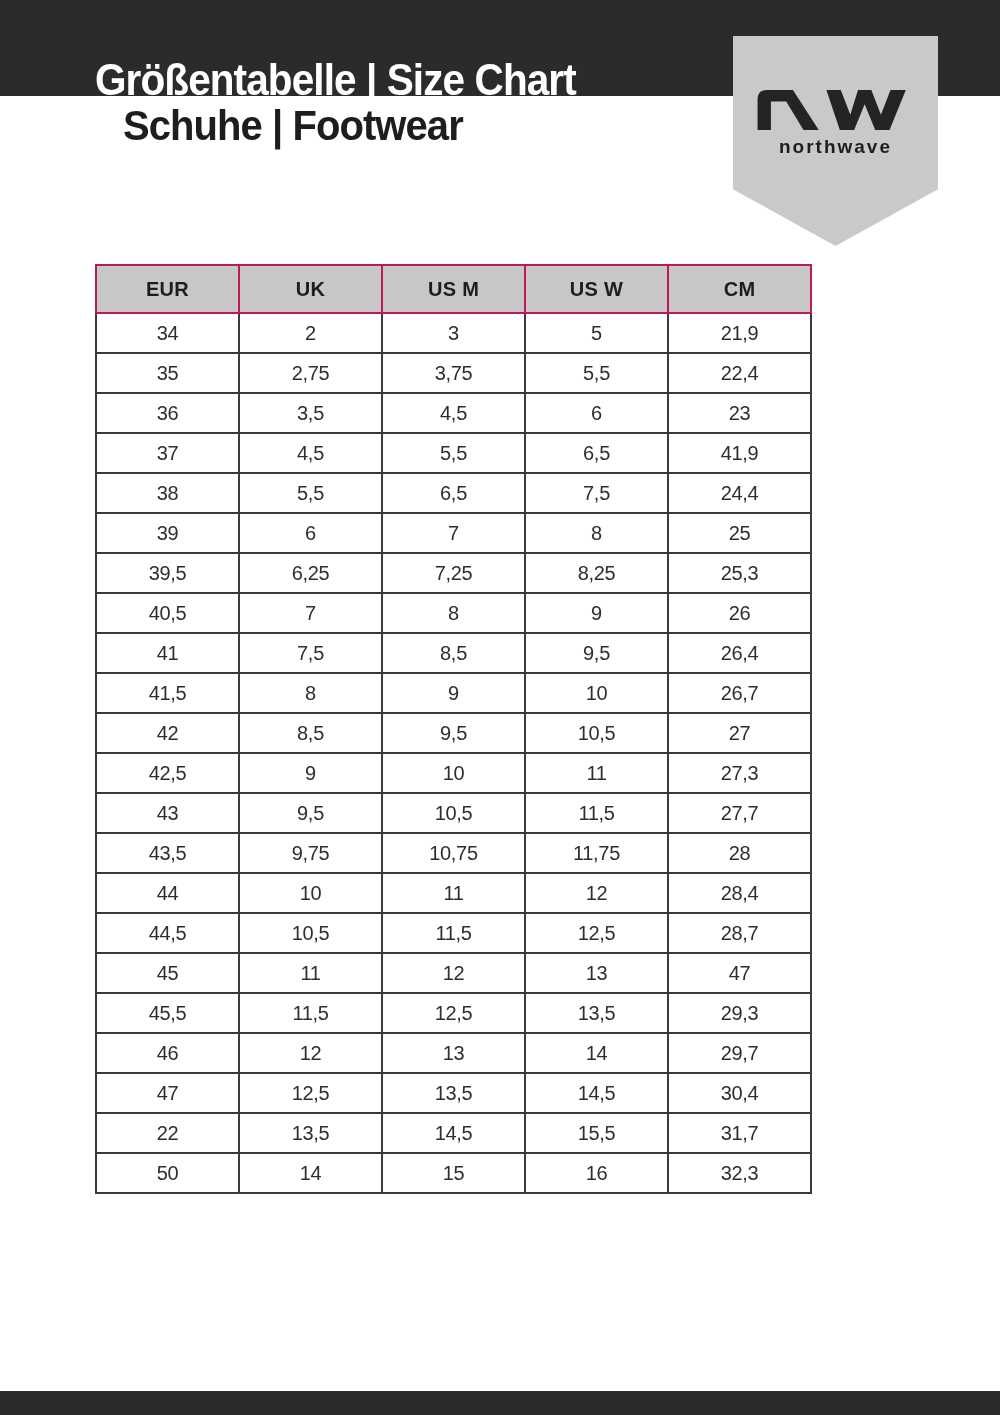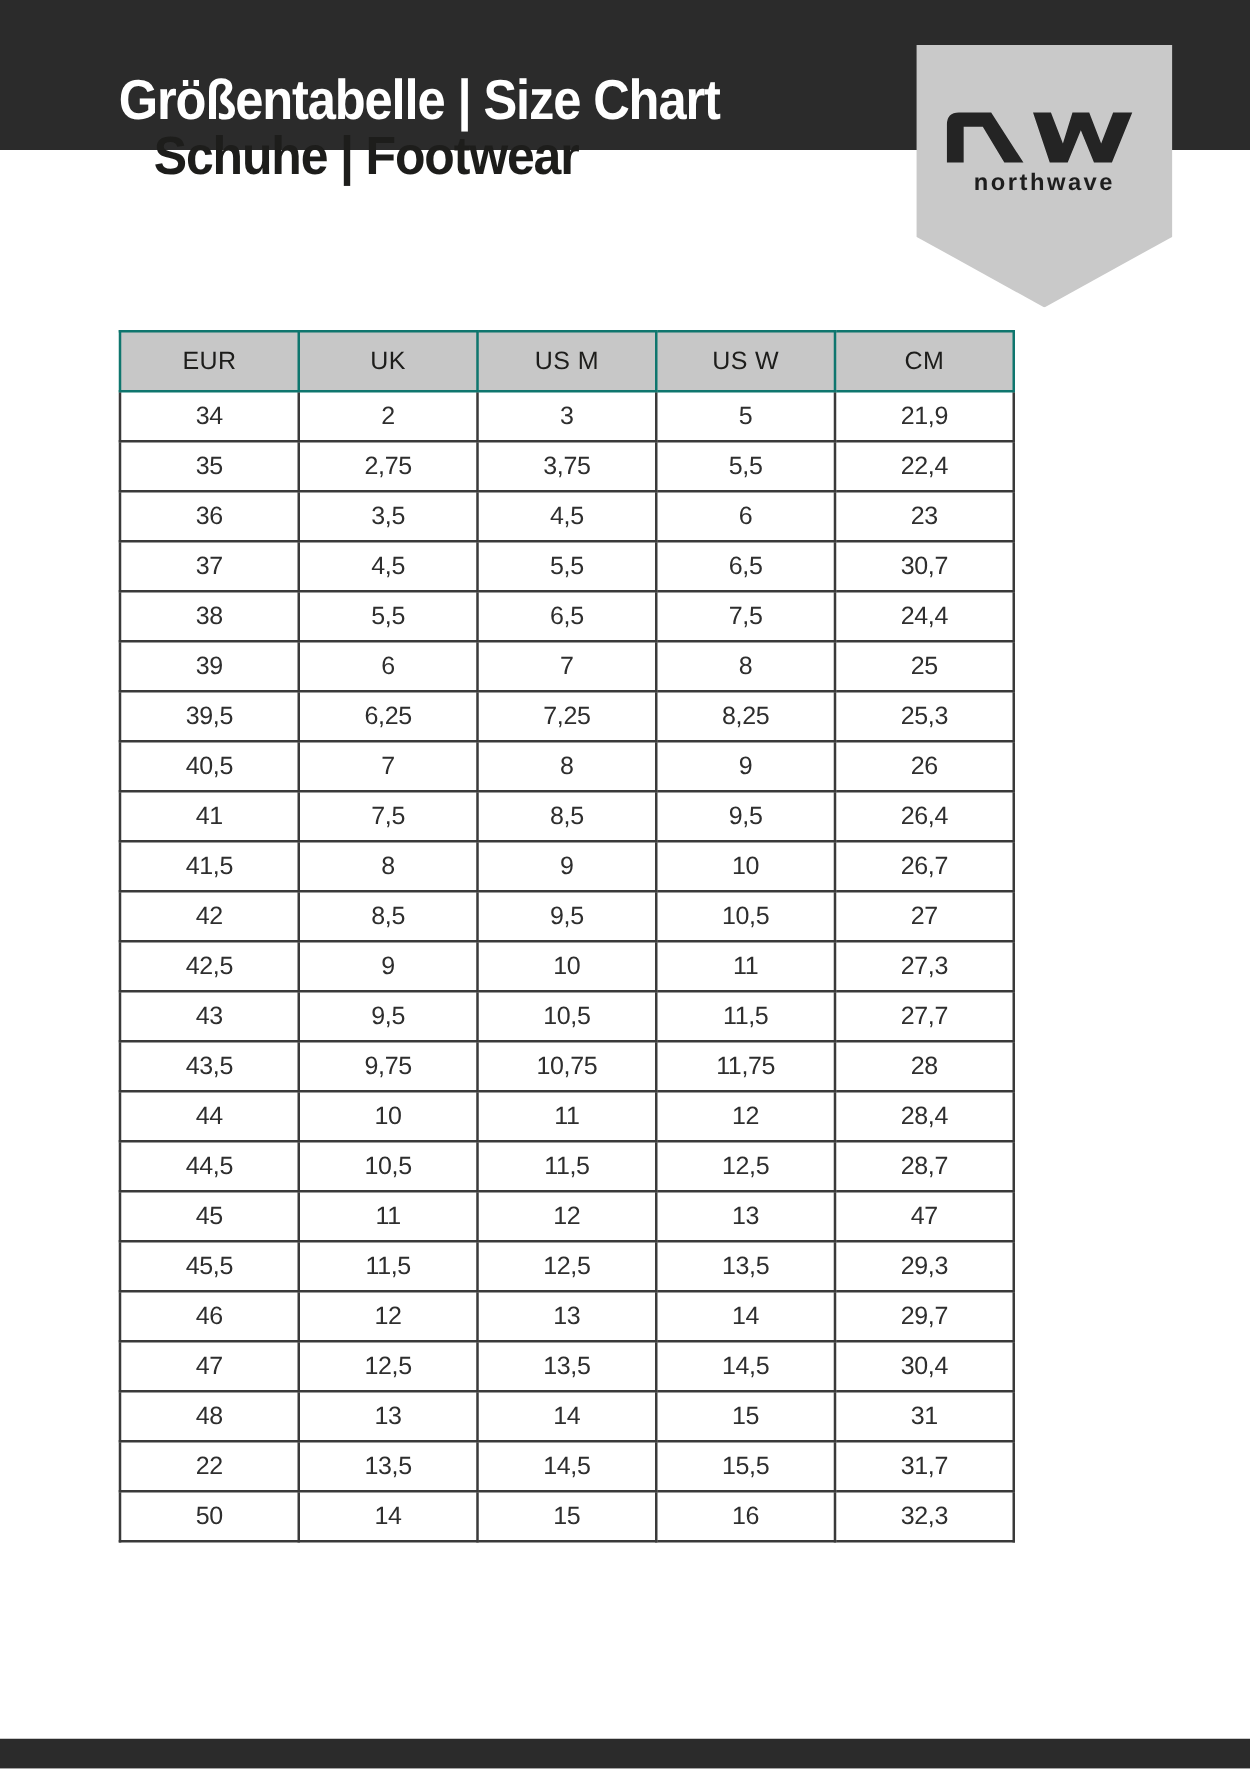--- a/index.html
+++ b/index.html
@@ -1,21 +1,21 @@
 <!DOCTYPE html>
 <html><head>
 <meta charset="utf-8">
 <style>
   html,body{margin:0;padding:0;background:#ffffff;}
   .page{
     position:relative;width:1000px;height:1415px;overflow:hidden;background:#ffffff;
     font-family:"Liberation Sans", sans-serif;
   }
   .top-band{
-    position:absolute;left:0;top:0;width:1000px;height:120px;
+    position:absolute;left:0;top:0;width:1000px;height:96px;
     background:#2b2b2b;overflow:hidden;
   }
   .page-title{
     position:absolute;left:95px;top:57px;
     color:#ffffff;font-size:45px;font-weight:bold;line-height:1;
     letter-spacing:-1px;white-space:nowrap;
     transform:scaleX(0.9);transform-origin:left top;
   }
   .page-subtitle{
     position:absolute;left:123px;top:104px;
@@ -36,22 +36,22 @@
     text-align:center;color:#1e1e1e;font-size:19px;font-weight:bold;
     letter-spacing:2px;line-height:1;
   }
   table.size-table{
     position:absolute;left:95px;top:264px;width:717px;
     border-collapse:collapse;table-layout:fixed;
     font-family:"Liberation Sans", sans-serif;
   }
   table.size-table th{
     background:#c7c7c7;height:44px;
-    border:2px solid #0f766e;
-    font-size:20px;font-weight:normal;color:#1d1d1b;
+    border:2px solid #be185d;
+    font-size:20px;font-weight:bold;color:#1d1d1b;
     text-align:center;vertical-align:middle;letter-spacing:0.3px;
   }
   table.size-table td{
     height:36px;
     border:2px solid #3a3a3a;
     font-size:20px;font-weight:normal;color:#2e2e2e;
     text-align:center;vertical-align:middle;letter-spacing:-0.3px;
     background:#ffffff;
   }
   .bottom-band{
@@ -108,21 +108,21 @@
           <td>3,5</td>
           <td>4,5</td>
           <td>6</td>
           <td>23</td>
         </tr>
         <tr>
           <td>37</td>
           <td>4,5</td>
           <td>5,5</td>
           <td>6,5</td>
-          <td>30,7</td>
+          <td>41,9</td>
         </tr>
         <tr>
           <td>38</td>
           <td>5,5</td>
           <td>6,5</td>
           <td>7,5</td>
           <td>24,4</td>
         </tr>
         <tr>
           <td>39</td>
@@ -223,27 +223,20 @@
           <td>29,7</td>
         </tr>
         <tr>
           <td>47</td>
           <td>12,5</td>
           <td>13,5</td>
           <td>14,5</td>
           <td>30,4</td>
         </tr>
         <tr>
-          <td>48</td>
-          <td>13</td>
-          <td>14</td>
-          <td>15</td>
-          <td>31</td>
-        </tr>
-        <tr>
           <td>22</td>
           <td>13,5</td>
           <td>14,5</td>
           <td>15,5</td>
           <td>31,7</td>
         </tr>
         <tr>
           <td>50</td>
           <td>14</td>
           <td>15</td>

